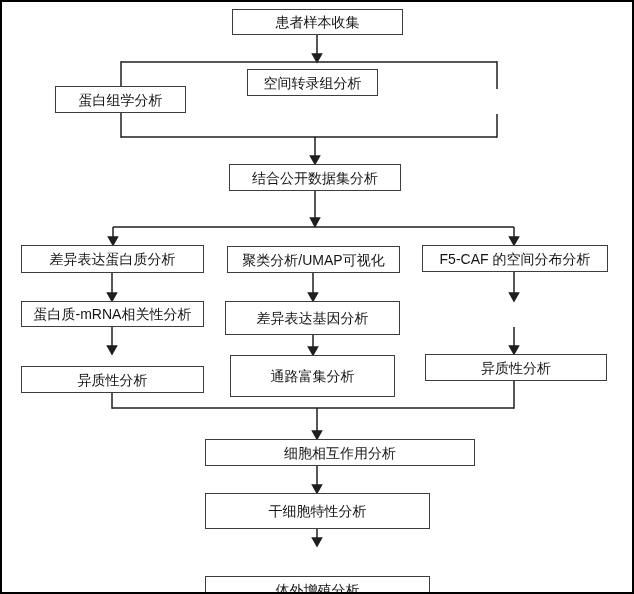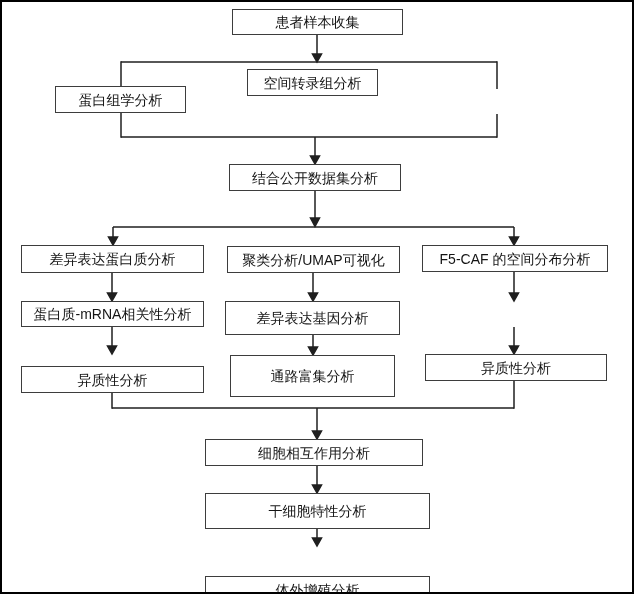--- a/index.html
+++ b/index.html
@@ -119,20 +119,20 @@
 
   <div class="node" style="left:225px;top:301px;width:175px;height:34px">差异表达基因分析</div>
 
 
   <div class="node" style="left:21px;top:366px;width:183px;height:27px">异质性分析</div>
 
   <div class="node" style="left:230px;top:355px;width:165px;height:42px">通路富集分析</div>
 
   <div class="node" style="left:425px;top:354px;width:182px;height:27px">异质性分析</div>
 
-  <div class="node" style="left:205px;top:439px;width:218px;height:27px">细胞相互作用分析</div>
+  <div class="node" style="left:205px;top:439px;width:270px;height:27px">细胞相互作用分析</div>
 
   <div class="node" style="left:205px;top:493px;width:225px;height:36px">干细胞特性分析</div>
 
   <div class="node" style="left:205px;top:576px;width:225px;height:27px">体外增殖分析</div>
 
   <div class="frame"></div>
 </div>
 
 </body></html>

